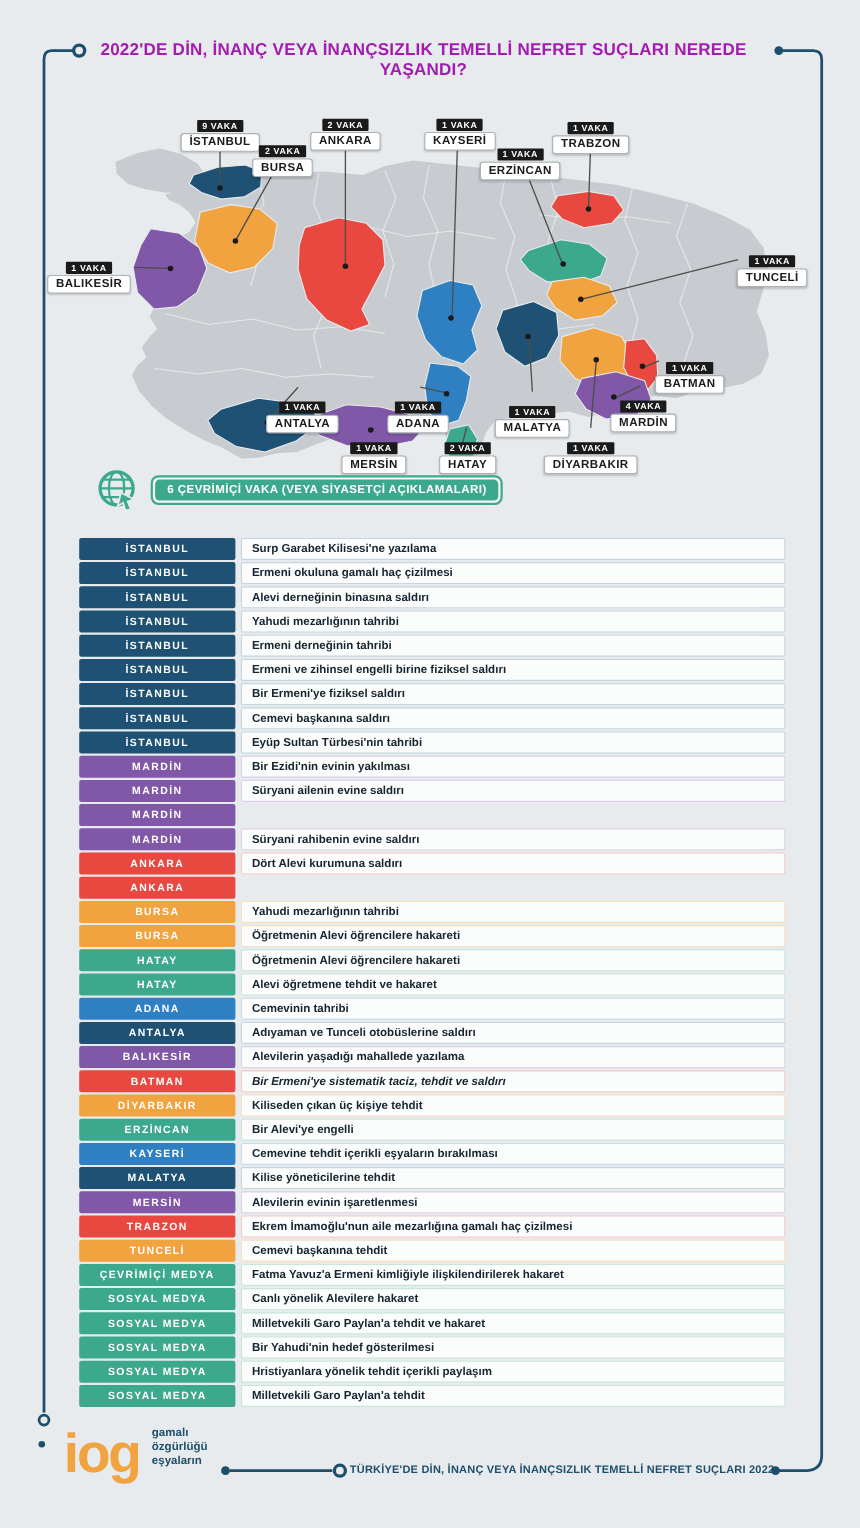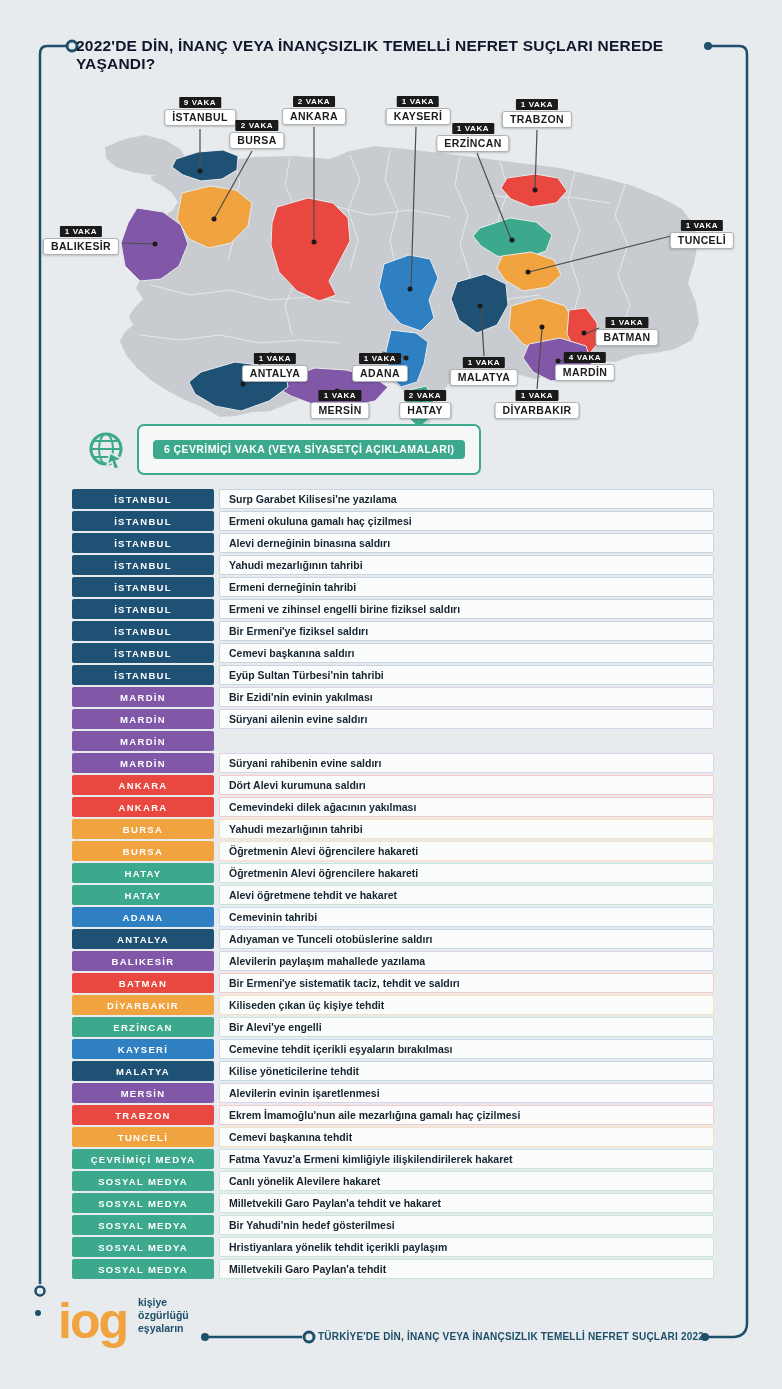--- a/index.html
+++ b/index.html
@@ -1,31 +1,31 @@
 <!DOCTYPE html>
 <html><head>
 <meta charset="utf-8">
 <style>
   html,body{margin:0;padding:0;}
   body{background:#e7ebed;font-family:"Liberation Sans",sans-serif;}
   .page{position:relative;width:782px;height:1389px;background:#e7ebed;overflow:hidden;}
   .frame-svg{position:absolute;left:0;top:0;z-index:1;}
-  .page-title{position:absolute;left:76px;right:88px;top:37px;text-align:left;
-    font-size:15.5px;font-weight:800;color:#0f172a;letter-spacing:.2px;z-index:2;}
+  .page-title{position:absolute;left:76px;right:88px;top:37px;text-align:center;
+    font-size:15.5px;font-weight:800;color:#a21caf;letter-spacing:.2px;z-index:2;}
   .map-area{position:absolute;left:30px;top:85px;width:722px;height:345px;z-index:2;}
   .map-svg{position:absolute;left:0;top:0;}
   .pin{position:absolute;display:flex;flex-direction:column;align-items:center;
-    transform:translateX(-50%);z-index:3;}
+    transform:translateX(-50%);z-index:3;margin-top:12px;}
   .pin-count{background:#1a1a1a;color:#fff;font-size:8px;font-weight:700;letter-spacing:.6px;
     padding:1px 5px;margin-bottom:1px;white-space:nowrap;border-radius:1px;}
   .pin-city{background:#ffffff;color:#1b1b1b;font-size:10.5px;font-weight:800;letter-spacing:.4px;
     padding:1px 7px 2px;border:1px solid #adb2b5;border-radius:3px;
     box-shadow:0 1px 2px rgba(0,0,0,.18);white-space:nowrap;}
   .online{position:absolute;left:86px;top:424px;display:flex;align-items:center;gap:9px;z-index:3;}
-  .online-pill{border:2px solid #3da98c;background:#f6f8f8;border-radius:7px;padding:14px;}
+  .online-pill{border:2px solid #3da98c;background:#f6f8f8;border-radius:7px;padding:2px;}
   .online-pill-inner{background:#3da98c;color:#fff;border-radius:4px;padding:3px 11px 4px;
     font-size:10.5px;font-weight:800;letter-spacing:.4px;white-space:nowrap;}
   .table{position:absolute;left:72px;top:489px;width:642px;display:flex;flex-direction:column;
     gap:2px;z-index:2;}
   .trow{display:flex;height:20px;flex:0 0 auto;}
   .trow-label{width:142px;flex:0 0 142px;border-radius:2px;color:#fff;font-size:9.5px;
     font-weight:800;letter-spacing:1.3px;display:flex;align-items:center;justify-content:center;}
   .trow-desc{flex:1;margin-left:5px;background:#fbfcfc;border:1px solid #ccd2d5;border-radius:2px;
     font-size:10.5px;font-weight:700;color:#15242f;display:flex;align-items:center;
     padding-left:9px;white-space:nowrap;overflow:hidden;}
@@ -263,21 +263,20 @@
       <div class="trow">
         <div class="trow-label" style="background: rgb(129, 87, 168);">MARDİN</div>
         <div class="trow-desc" style="border-color: rgb(221, 208, 233);">Süryani rahibenin evine saldırı</div>
       </div>
       <div class="trow">
         <div class="trow-label" style="background: rgb(232, 72, 63);">ANKARA</div>
         <div class="trow-desc" style="border-color: rgb(247, 202, 198);">Dört Alevi kurumuna saldırı</div>
       </div>
       <div class="trow">
         <div class="trow-label" style="background: rgb(232, 72, 63);">ANKARA</div>
-        <div class="trow-desc" style="border-color: rgb(247, 202, 198);">Cemevindeki dilek ağacının yakılması</div>
       </div>
       <div class="trow">
         <div class="trow-label" style="background: rgb(240, 163, 62);">BURSA</div>
         <div class="trow-desc" style="border-color: rgb(249, 223, 189);">Yahudi mezarlığının tahribi</div>
       </div>
       <div class="trow">
         <div class="trow-label" style="background: rgb(240, 163, 62);">BURSA</div>
         <div class="trow-desc" style="border-color: rgb(249, 223, 189);">Öğretmenin Alevi öğrencilere hakareti</div>
       </div>
       <div class="trow">
@@ -291,25 +290,25 @@
       <div class="trow">
         <div class="trow-label" style="background: rgb(47, 128, 194);">ADANA</div>
         <div class="trow-desc" style="border-color: rgb(199, 220, 239);">Cemevinin tahribi</div>
       </div>
       <div class="trow">
         <div class="trow-label" style="background: rgb(30, 81, 115);">ANTALYA</div>
         <div class="trow-desc" style="border-color: rgb(199, 213, 222);">Adıyaman ve Tunceli otobüslerine saldırı</div>
       </div>
       <div class="trow">
         <div class="trow-label" style="background: rgb(129, 87, 168);">BALIKESİR</div>
-        <div class="trow-desc" style="border-color: rgb(221, 208, 233);">Alevilerin paylaşım mahallede yazılama</div>
+        <div class="trow-desc" style="border-color: rgb(221, 208, 233);">Alevilerin yaşadığı mahallede yazılama</div>
       </div>
       <div class="trow">
         <div class="trow-label" style="background: rgb(232, 72, 63);">BATMAN</div>
-        <div class="trow-desc" style="border-color: rgb(247, 202, 198);">Bir Ermeni'ye sistematik taciz, tehdit ve saldırı</div>
+        <div class="trow-desc" style="border-color: rgb(247, 202, 198); font-style: italic;">Bir Ermeni'ye sistematik taciz, tehdit ve saldırı</div>
       </div>
       <div class="trow">
         <div class="trow-label" style="background: rgb(240, 163, 62);">DİYARBAKIR</div>
         <div class="trow-desc" style="border-color: rgb(249, 223, 189);">Kiliseden çıkan üç kişiye tehdit</div>
       </div>
       <div class="trow">
         <div class="trow-label" style="background: rgb(61, 169, 140);">ERZİNCAN</div>
         <div class="trow-desc" style="border-color: rgb(201, 230, 221);">Bir Alevi'ye engelli</div>
       </div>
       <div class="trow">
@@ -354,21 +353,21 @@
       </div>
       <div class="trow">
         <div class="trow-label" style="background: rgb(61, 169, 140);">SOSYAL MEDYA</div>
         <div class="trow-desc" style="border-color: rgb(201, 230, 221);">Milletvekili Garo Paylan'a tehdit</div>
       </div>
     </div>
 
   <div class="logo">
     <span class="logo-text">iog</span>
     <span class="logo-caption">
-      <span style="display:block">kişiye</span>
+      <span style="display:block">gamalı</span>
       <span style="display:block">özgürlüğü</span>
       <span style="display:block">eşyaların</span>
     </span>
   </div>
 
   <div class="banner">TÜRKİYE'DE DİN, İNANÇ VEYA İNANÇSIZLIK TEMELLİ NEFRET SUÇLARI 2022</div>
 
 </div>
 
 </body></html>

